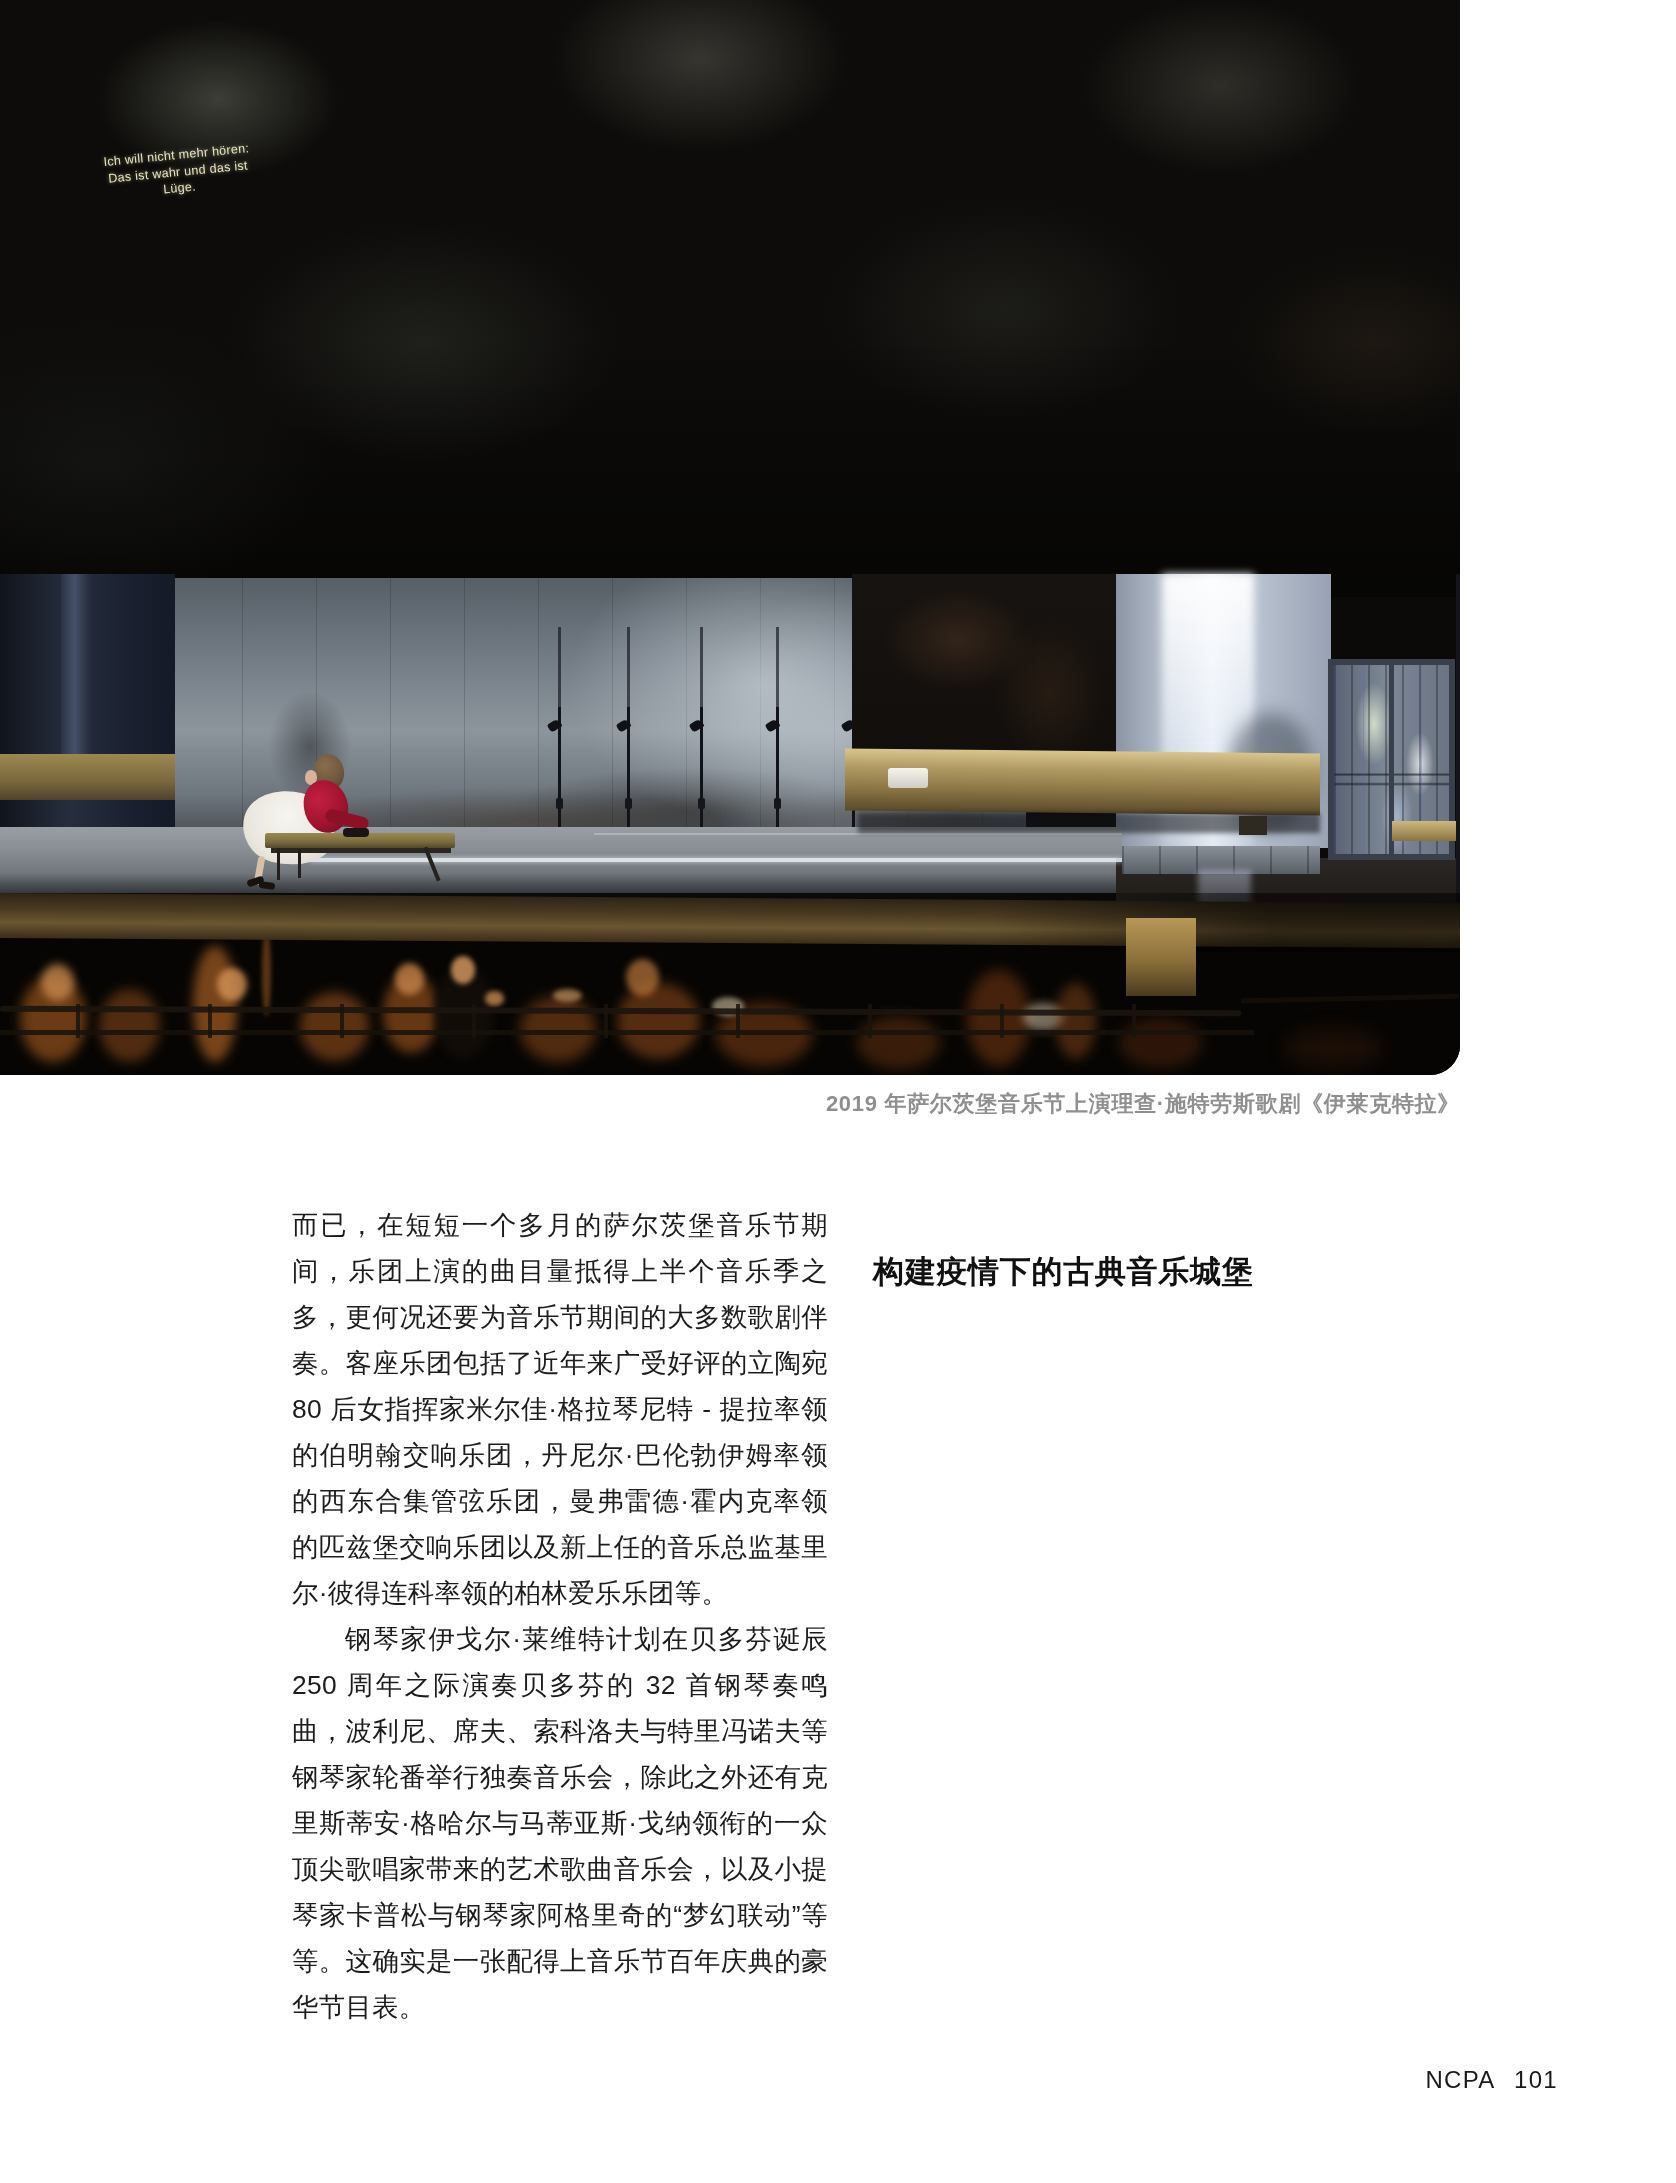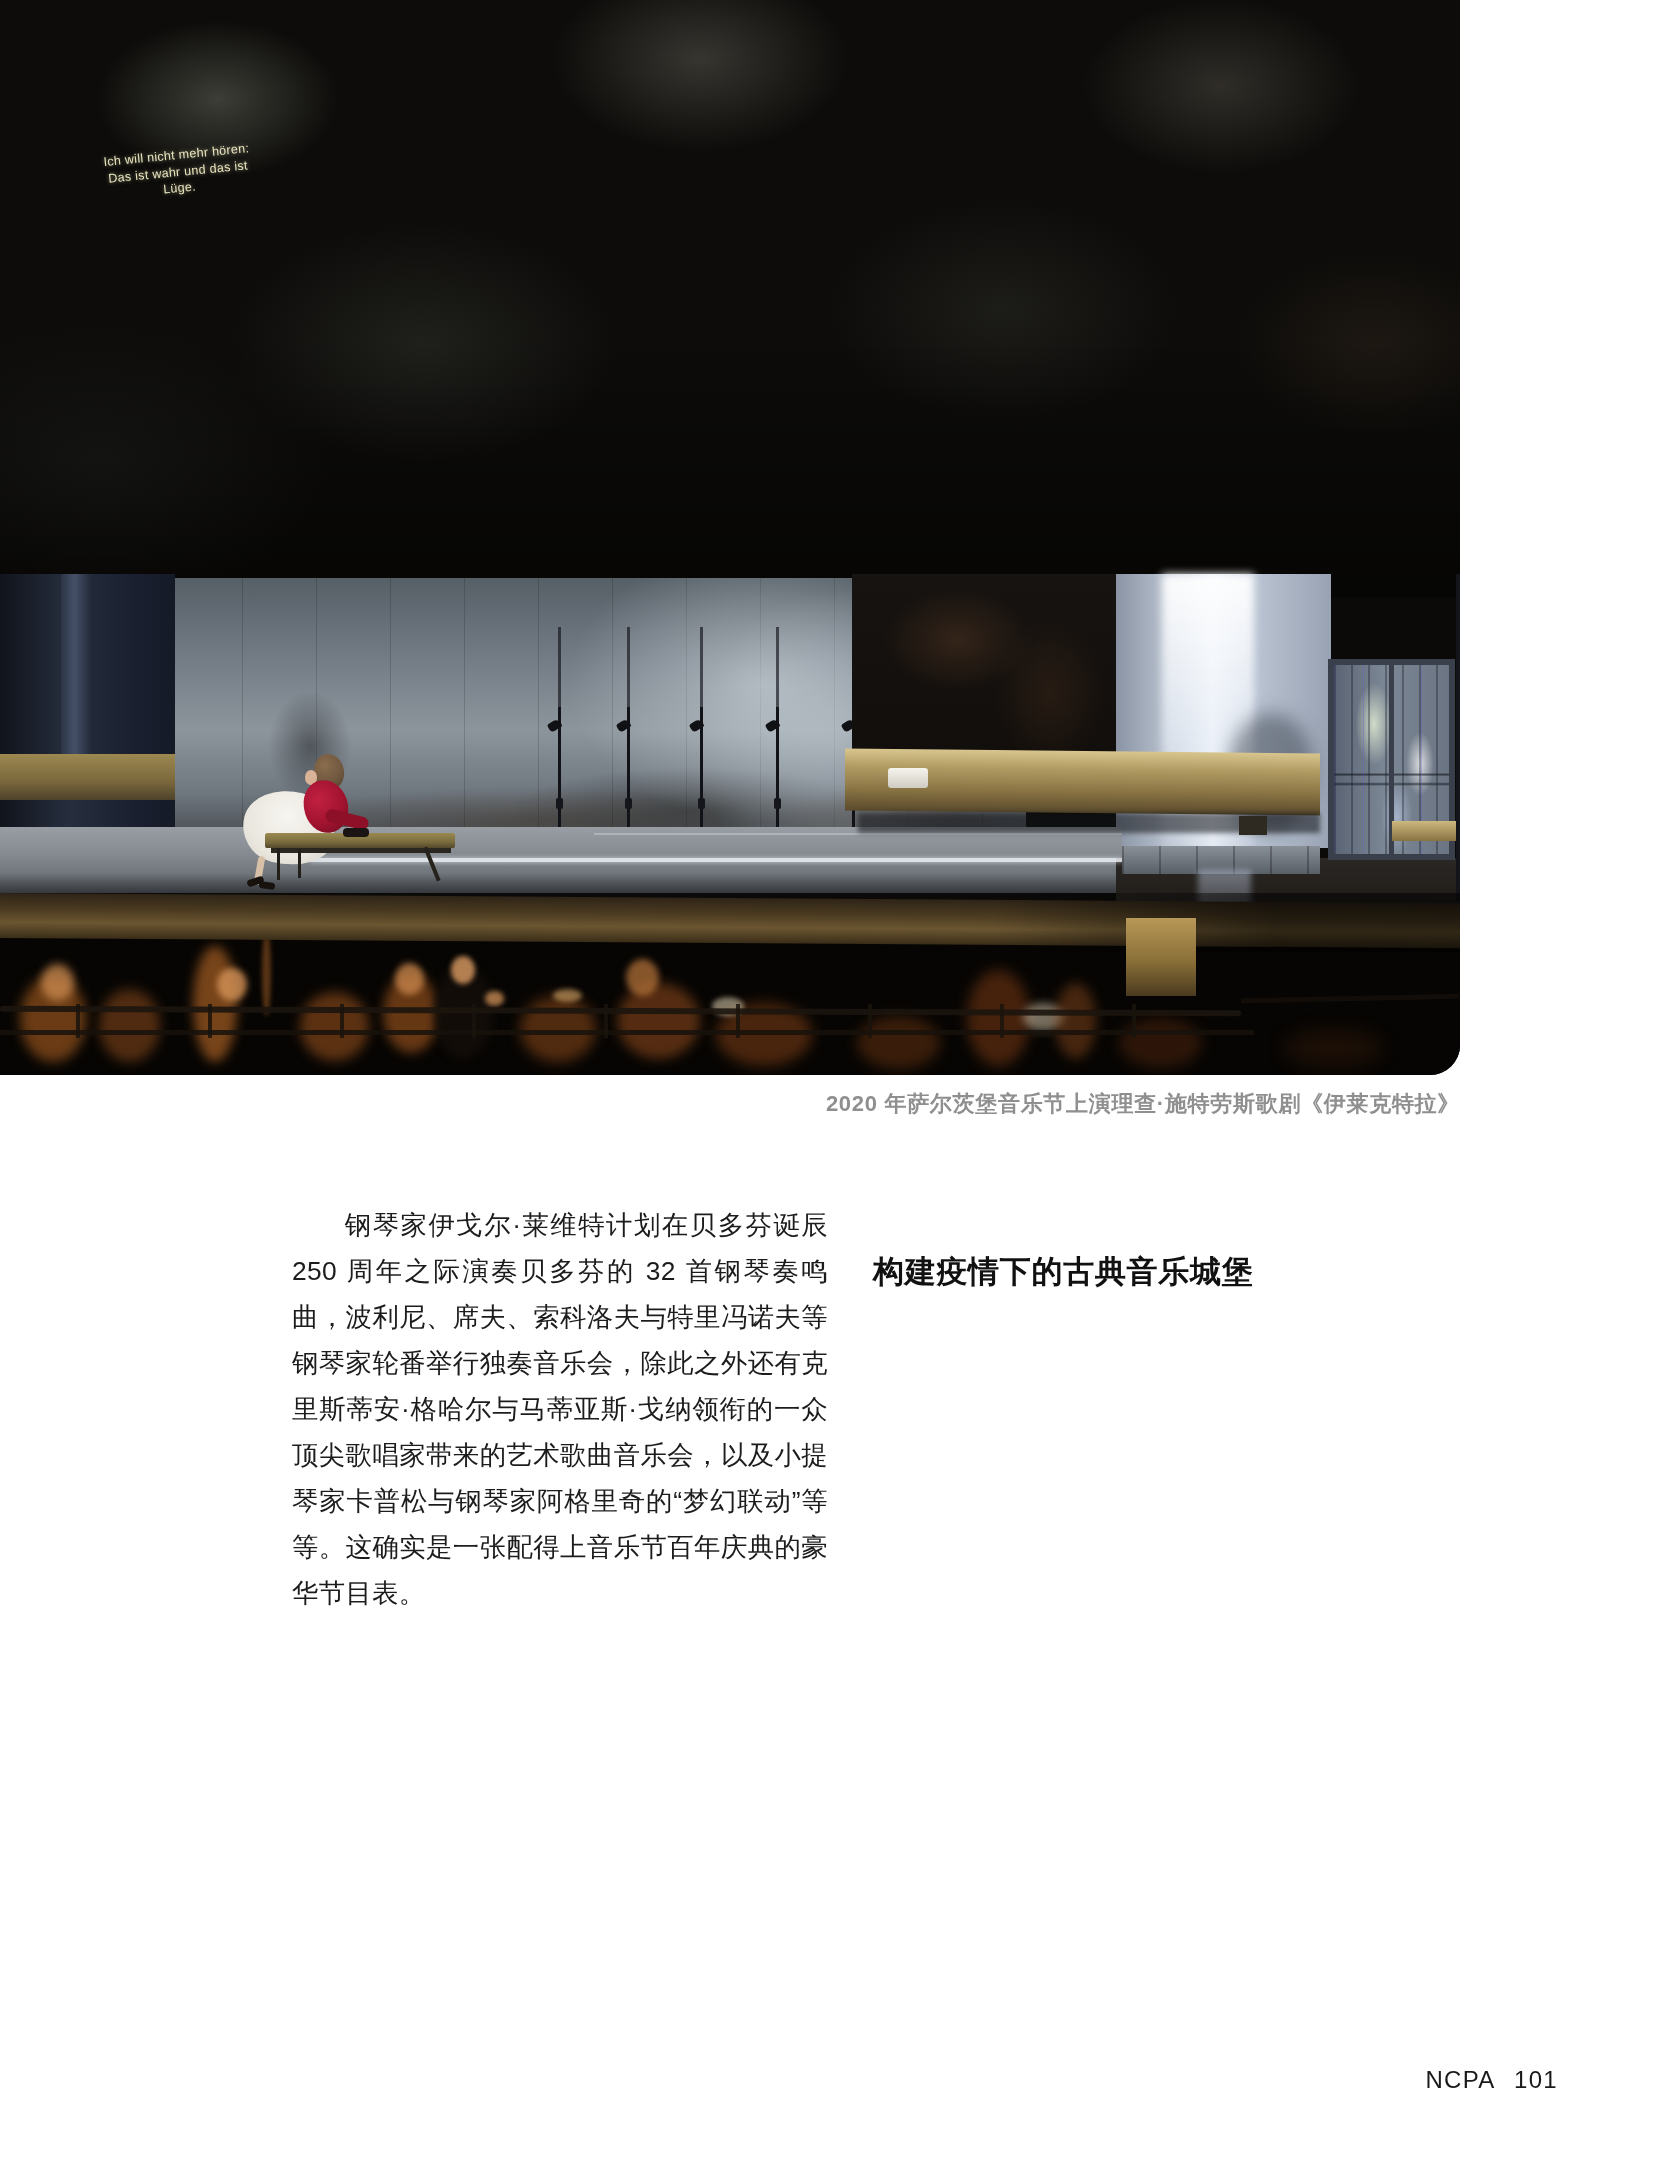--- a/index.html
+++ b/index.html
@@ -308,23 +308,24 @@
       <div class="rail-post" style="left:1132px;"></div>
       <div class="rail-right"></div>
     </div>
 
     <div class="surtitle">
       <div>Ich will nicht mehr hören:</div>
       <div>Das ist wahr und das ist Lüge.</div>
     </div>
   </div>
 
-  <div class="caption">2020 年萨尔茨堡音乐节上演理查·施特劳斯歌剧《伊莱克特拉》</div>
+  <div class="caption">2019 年萨尔茨堡音乐节上演理查·施特劳斯歌剧《伊莱克特拉》</div>
 
   <div class="col col-left">
+    <p>而已，在短短一个多月的萨尔茨堡音乐节期间，乐团上演的曲目量抵得上半个音乐季之多，更何况还要为音乐节期间的大多数歌剧伴奏。客座乐团包括了近年来广受好评的立陶宛 80 后女指挥家米尔佳·格拉琴尼特 - 提拉率领的伯明翰交响乐团，丹尼尔·巴伦勃伊姆率领的西东合集管弦乐团，曼弗雷德·霍内克率领的匹兹堡交响乐团以及新上任的音乐总监基里尔·彼得连科率领的柏林爱乐乐团等。</p>
     <p class="indent">钢琴家伊戈尔·莱维特计划在贝多芬诞辰 250 周年之际演奏贝多芬的 32 首钢琴奏鸣曲，波利尼、席夫、索科洛夫与特里冯诺夫等钢琴家轮番举行独奏音乐会，除此之外还有克里斯蒂安·格哈尔与马蒂亚斯·戈纳领衔的一众顶尖歌唱家带来的艺术歌曲音乐会，以及小提琴家卡普松与钢琴家阿格里奇的“梦幻联动”等等。这确实是一张配得上音乐节百年庆典的豪华节目表。</p>
   </div>
 
   <div class="col col-right">
     <h2>构建疫情下的古典音乐城堡</h2>
   </div>
 
   <div class="footer">
     <span>NCPA</span><span>101</span>
   </div>

